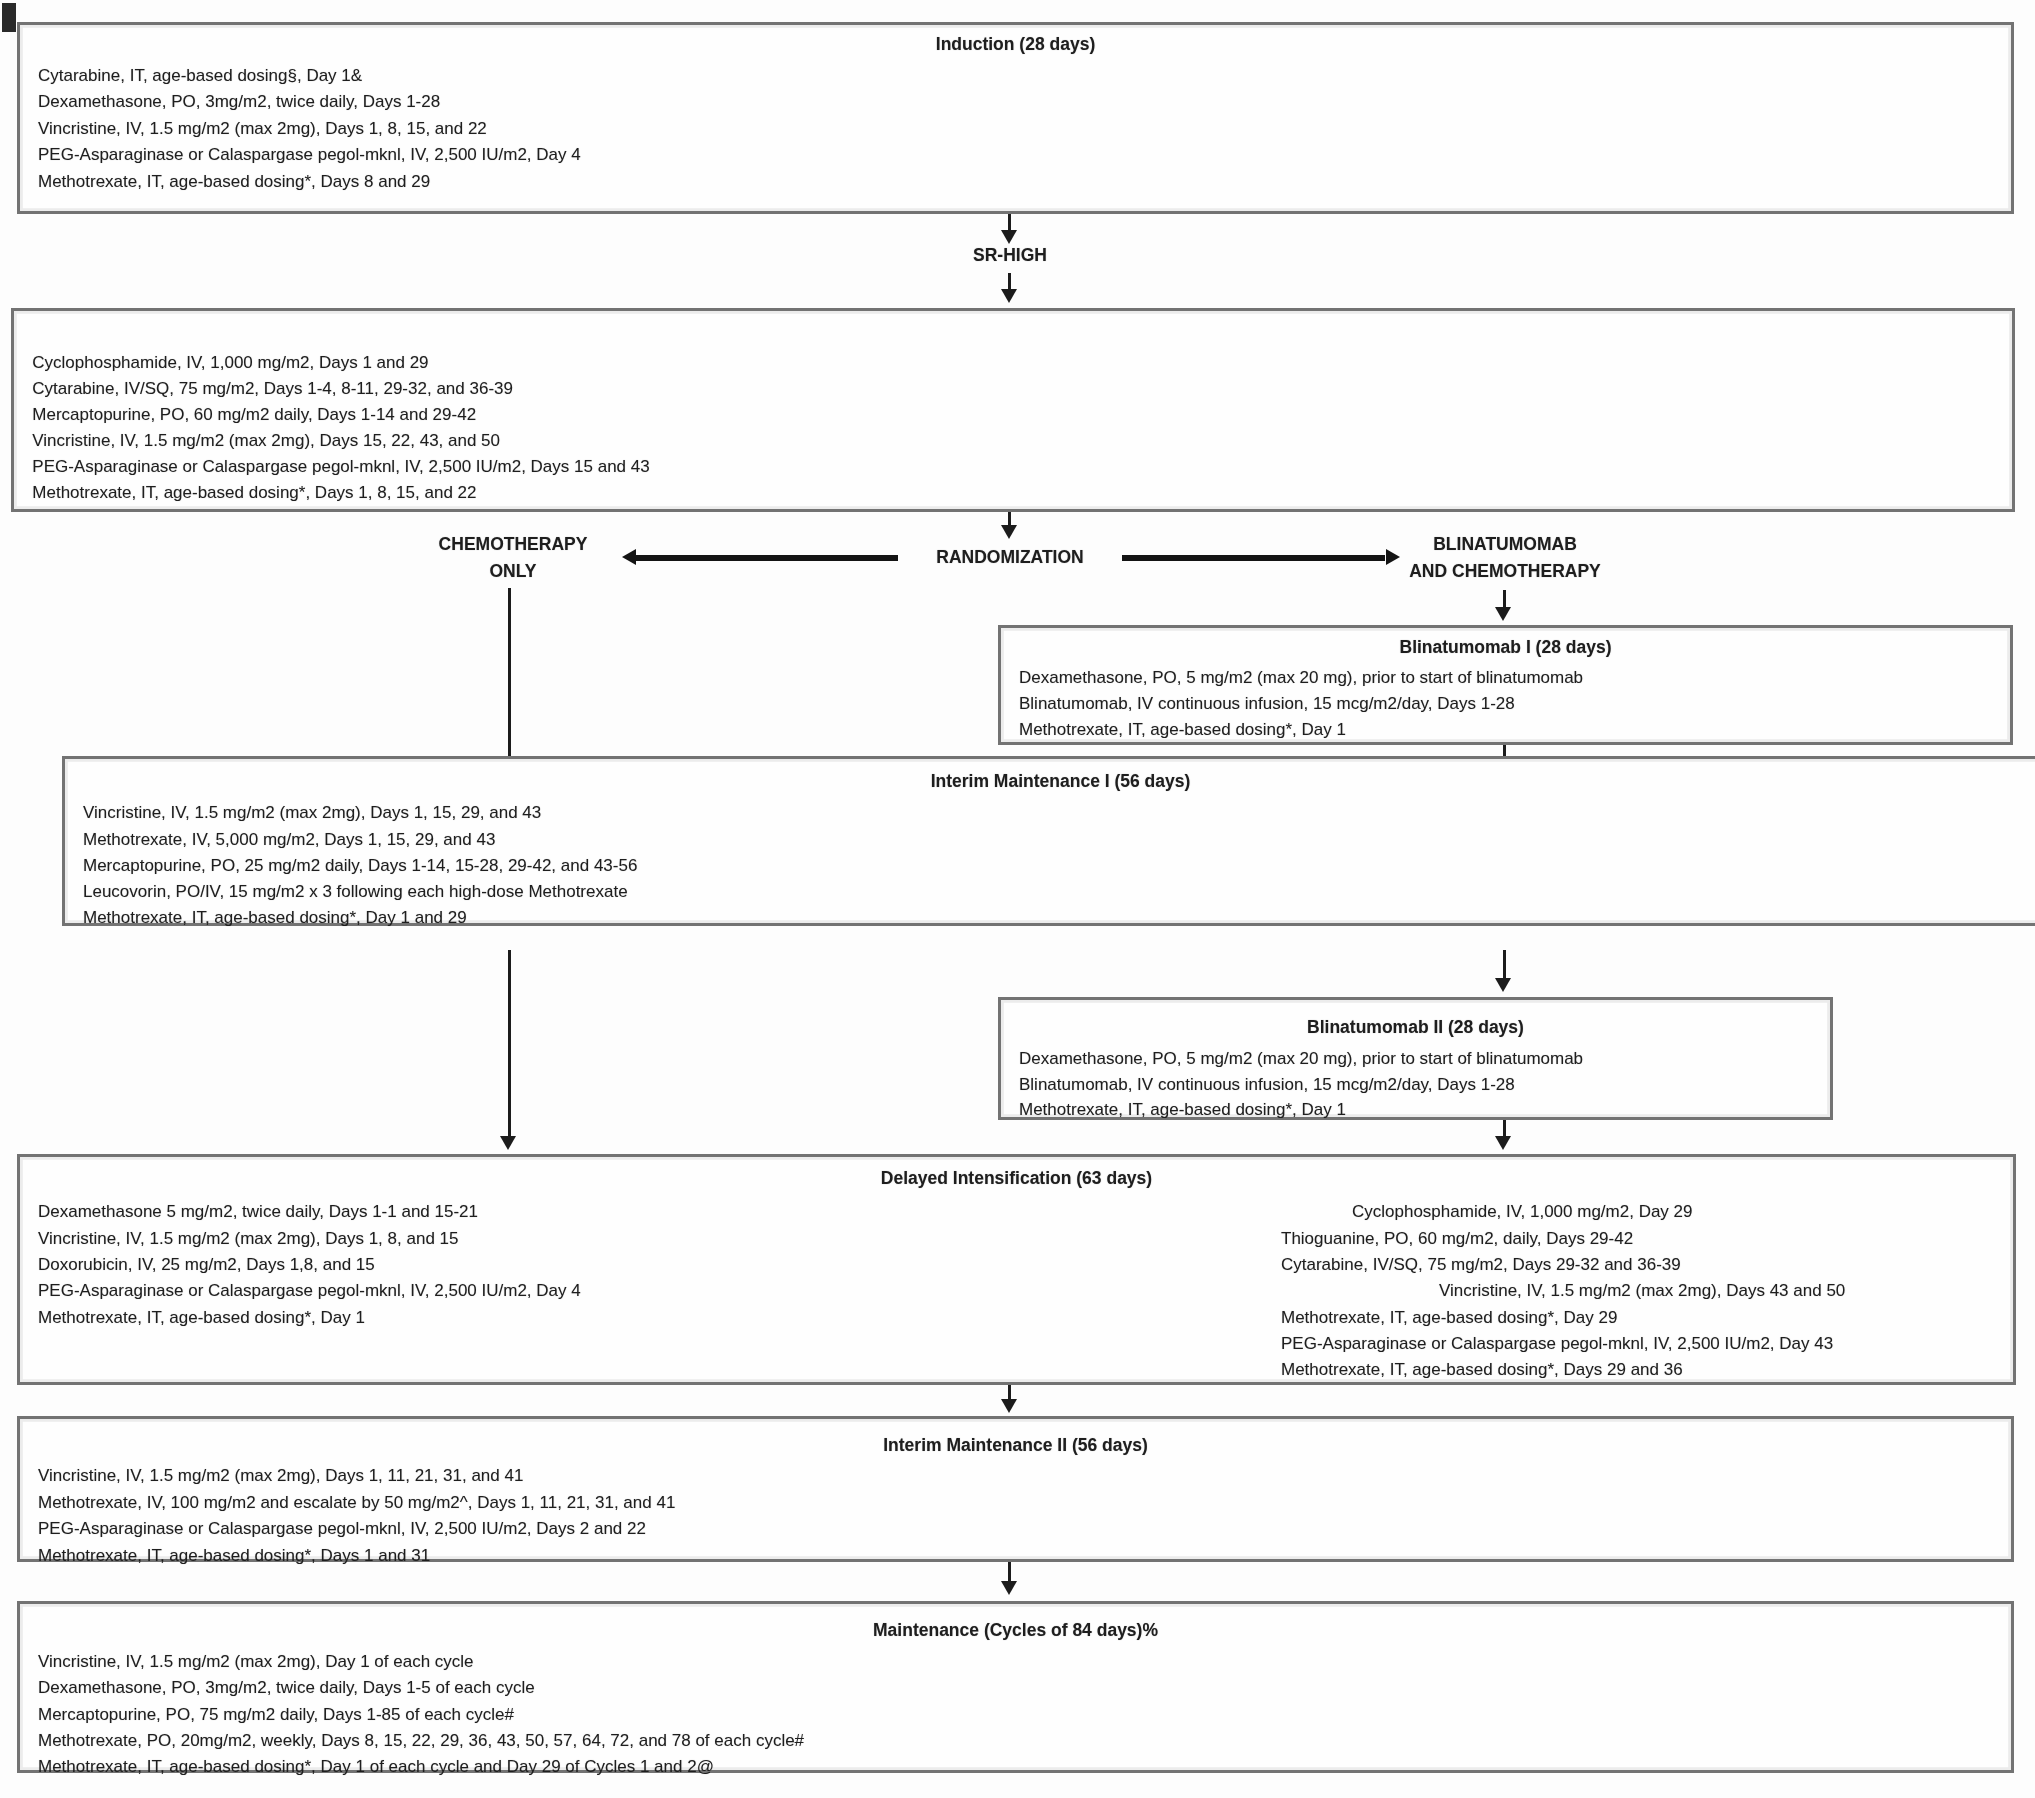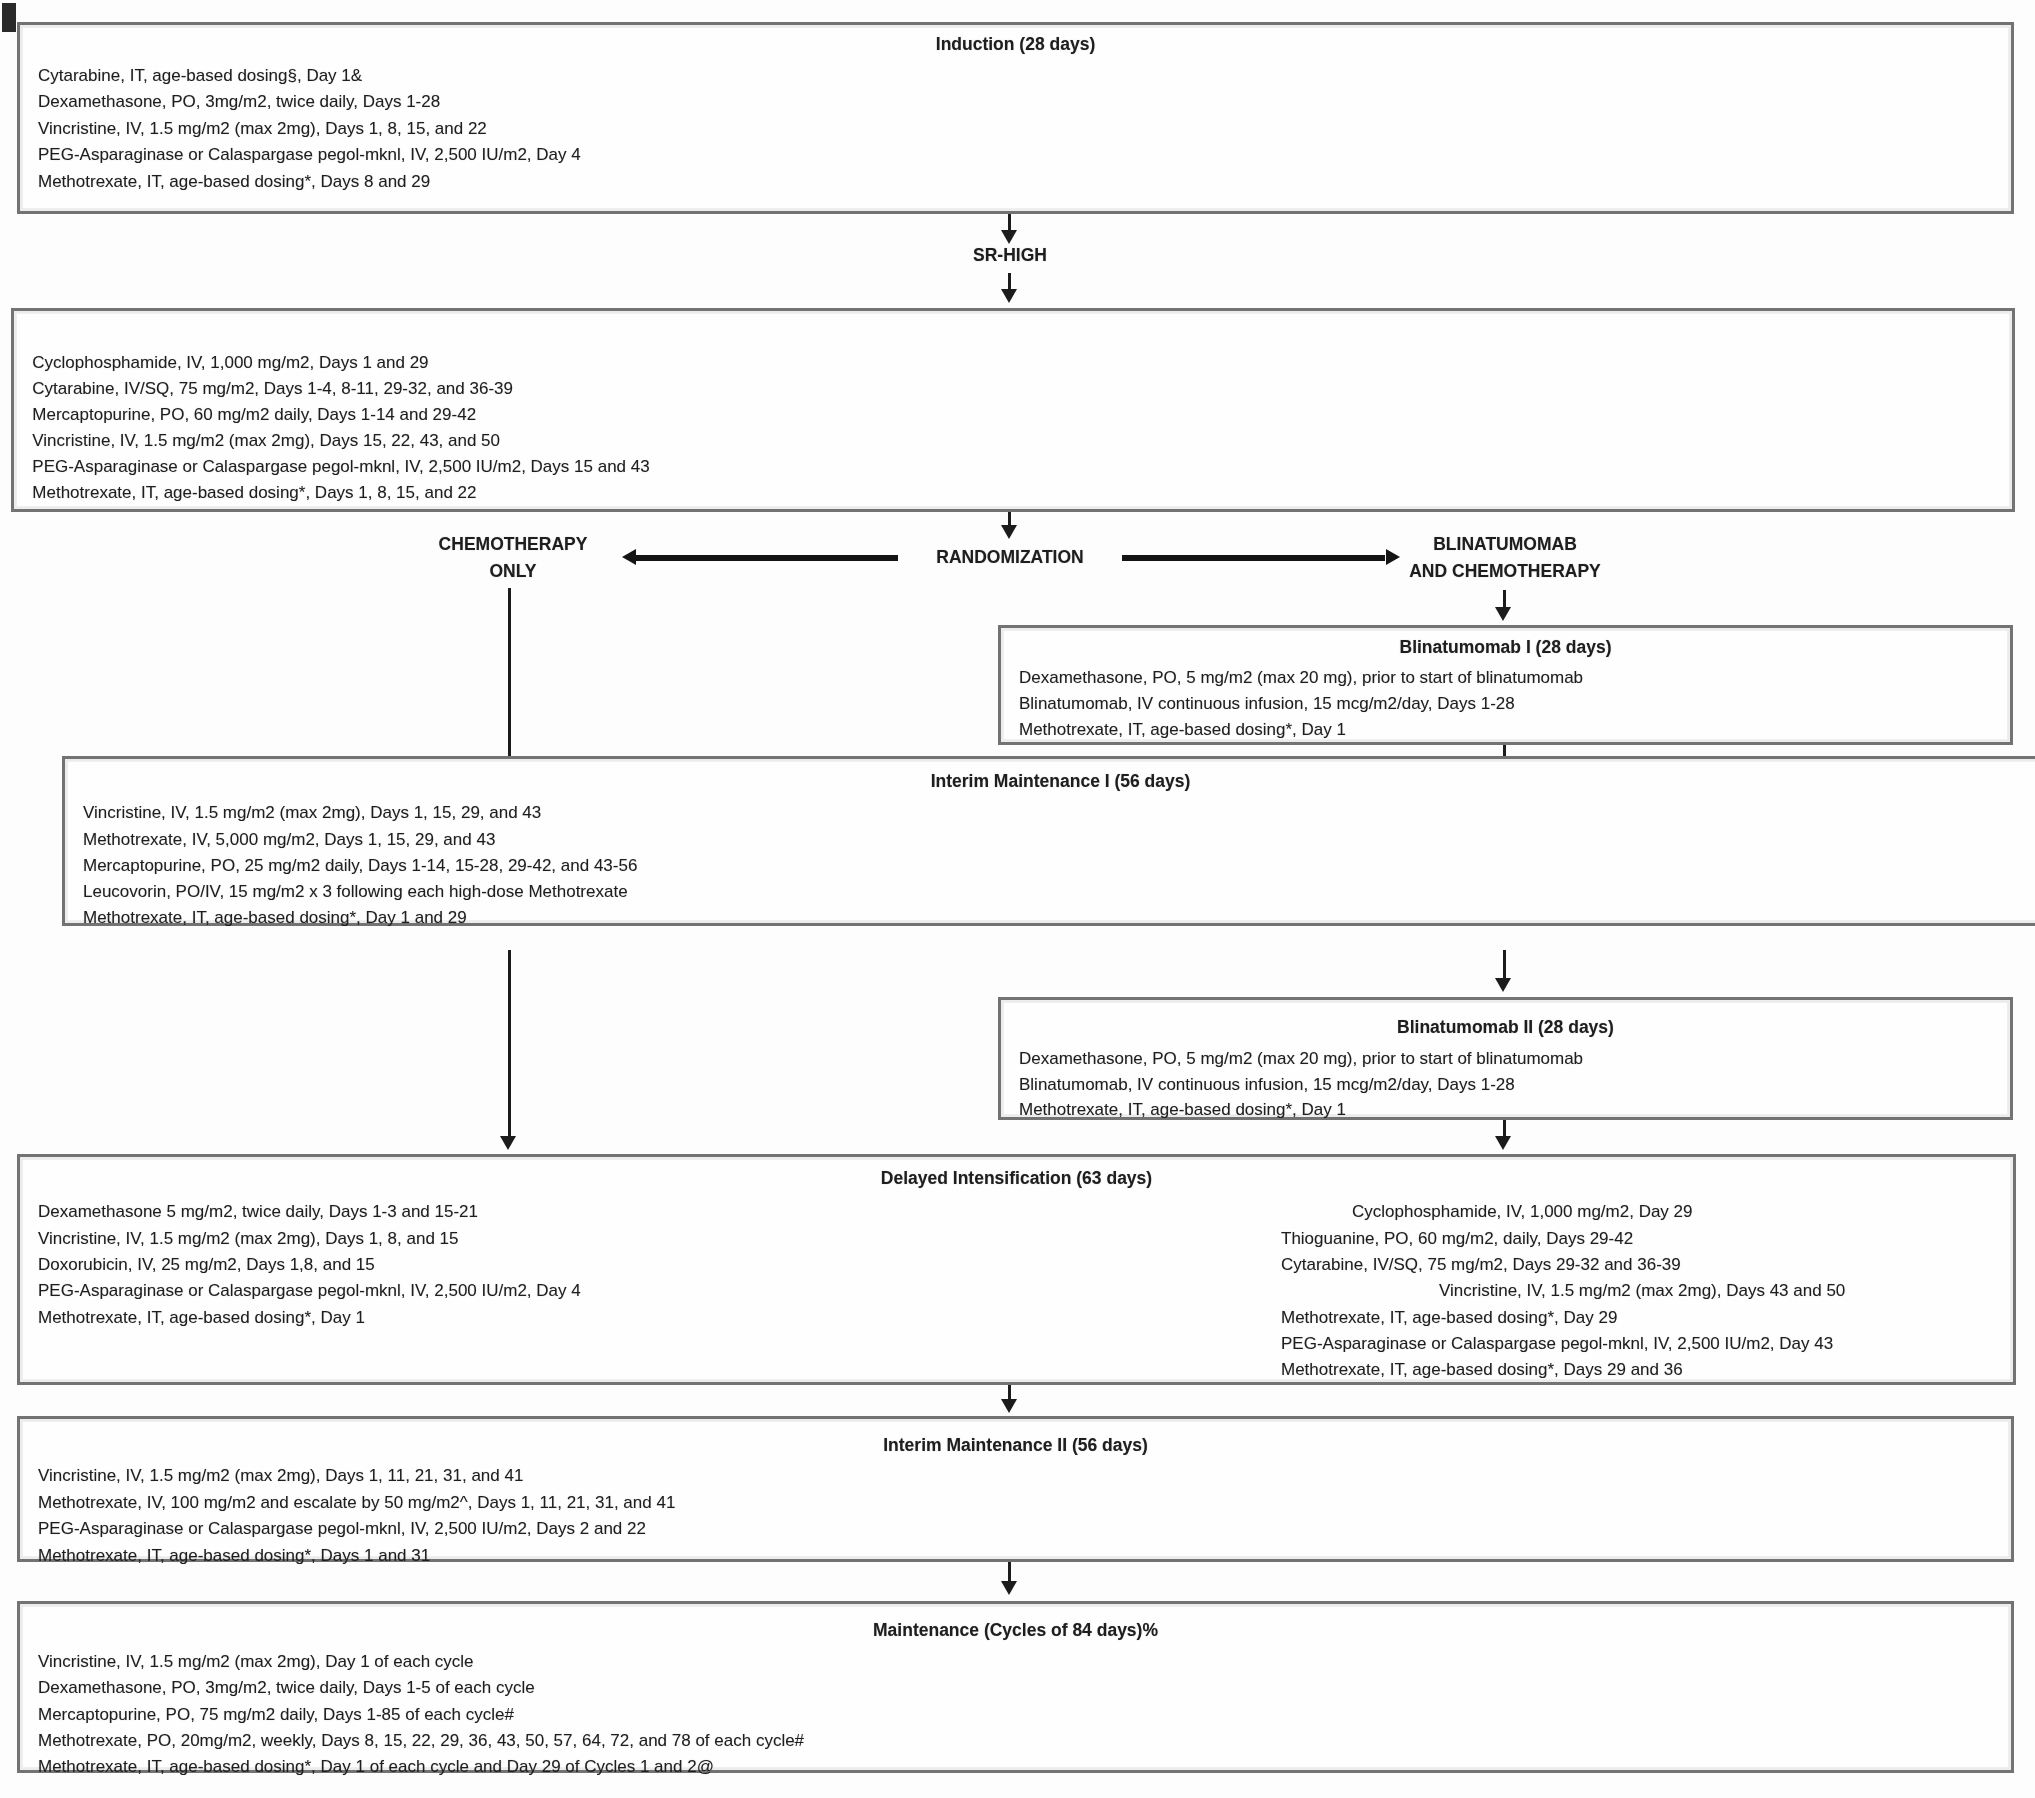--- a/index.html
+++ b/index.html
@@ -141,34 +141,34 @@
     <div class="ln" style="top:123px;">Leucovorin, PO/IV, 15 mg/m2 x 3 following each high-dose Methotrexate</div>
     <div class="ln" style="top:149px;">Methotrexate, IT, age-based dosing*, Day 1 and 29</div>
   </div>
 
   <div class="varrow" style="left:508px;top:950px;height:187px;"></div>
   <div class="head-down" style="left:500px;top:1136px;"></div>
 
   <div class="varrow" style="left:1503px;top:950px;height:29px;"></div>
   <div class="head-down" style="left:1495px;top:978px;"></div>
 
-  <div class="box" style="left:998px;top:997px;width:1015px;height:123px;">
+  <div class="box" style="left:998px;top:997px;width:835px;height:123px;">
     <div class="box-title" style="top:17px;">Blinatumomab II  (28 days)</div>
     <div class="ln" style="top:49px;">Dexamethasone, PO, 5 mg/m2 (max 20 mg), prior to start of blinatumomab</div>
     <div class="ln" style="top:75px;">Blinatumomab, IV continuous infusion, 15 mcg/m2/day, Days 1-28</div>
     <div class="ln" style="top:100px;">Methotrexate, IT, age-based dosing*, Day 1</div>
   </div>
 
   <div class="varrow" style="left:1503px;top:1120px;height:18px;"></div>
   <div class="head-down" style="left:1495px;top:1136px;"></div>
 
   <div class="box" style="left:17px;top:1154px;width:1999px;height:231px;padding-left:27px;">
     <div class="box-title" style="top:11.3px;">Delayed Intensification (63 days)</div>
 
-    <div class="ln" style="top:45px;">Dexamethasone 5 mg/m2, twice daily, Days 1-3 and 15-21</div>
+    <div class="ln" style="top:45px;">Dexamethasone 5 mg/m2, twice daily, Days 1-1 and 15-21</div>
     <div class="ln" style="top:72px;">Vincristine, IV, 1.5 mg/m2 (max 2mg), Days 1, 8, and 15</div>
     <div class="ln" style="top:98px;">Doxorubicin, IV, 25 mg/m2, Days 1,8, and 15</div>
     <div class="ln" style="top:124px;">PEG-Asparaginase or Calaspargase pegol-mknl, IV, 2,500 IU/m2, Day 4</div>
     <div class="ln" style="top:151px;">Methotrexate, IT, age-based dosing*, Day 1</div>
 
     <div class="ln" style="left:1332px;top:45px;text-align:center;">Cyclophosphamide, IV, 1,000 mg/m2, Day 29</div>
     <div class="ln" style="left:1261px;top:72px;">Thioguanine, PO, 60 mg/m2, daily, Days 29-42</div>
     <div class="ln" style="left:1261px;top:98px;">Cytarabine, IV/SQ, 75 mg/m2, Days 29-32 and 36-39</div>
     <div class="ln" style="left:1419px;top:124px;">Vincristine, IV, 1.5 mg/m2 (max 2mg), Days 43 and 50</div>
     <div class="ln" style="left:1261px;top:151px;">Methotrexate, IT, age-based dosing*, Day 29</div>

